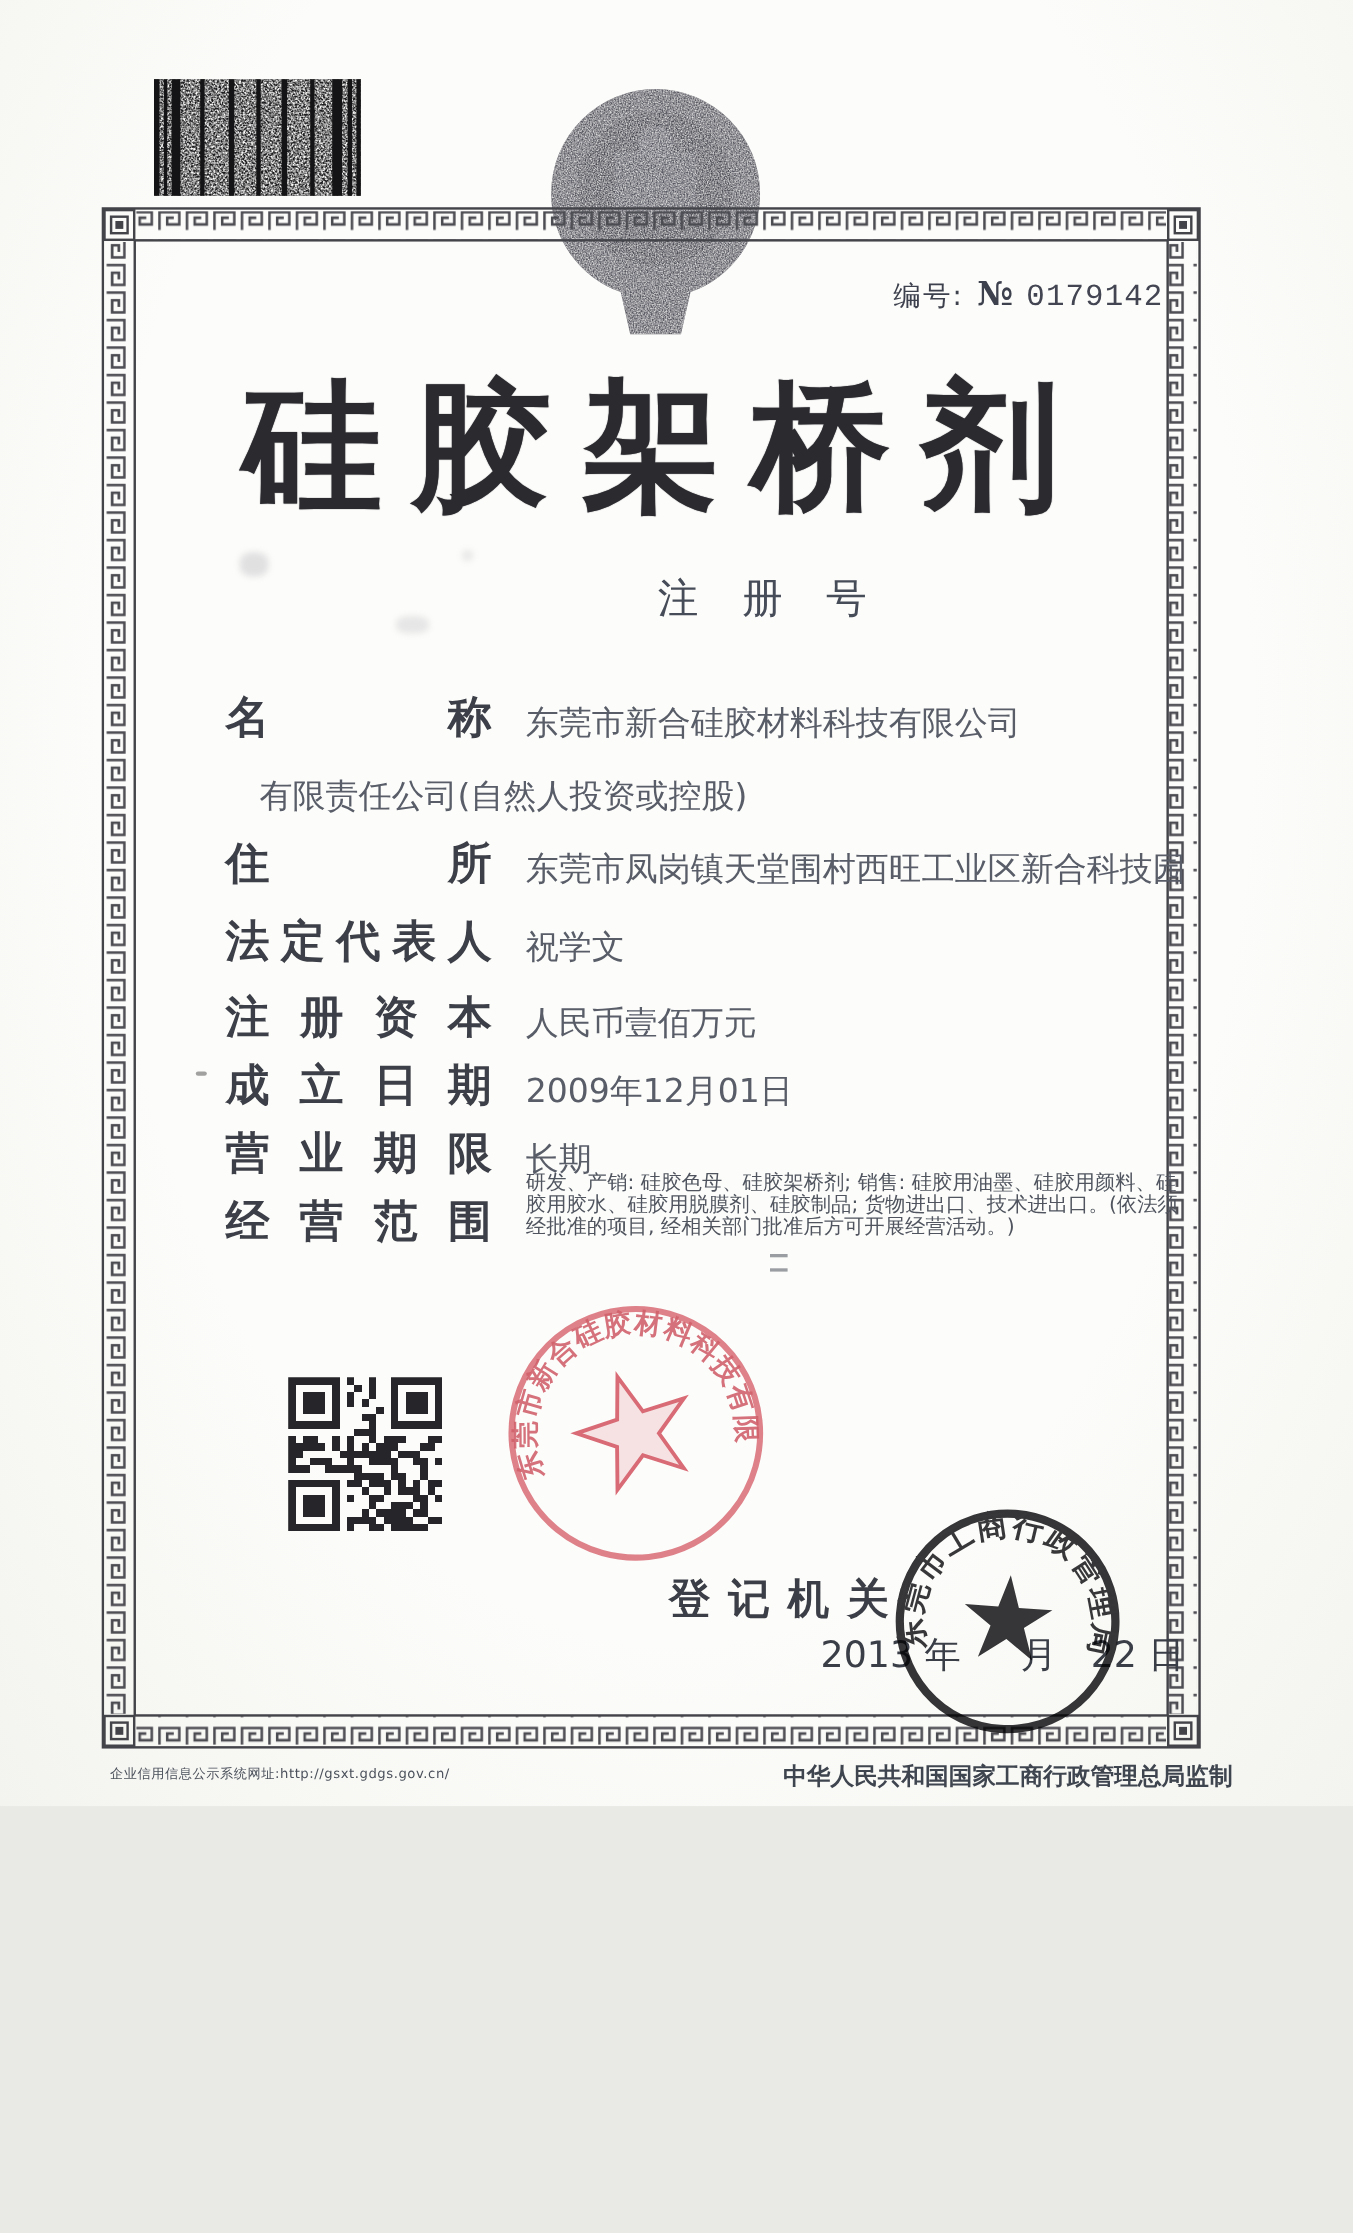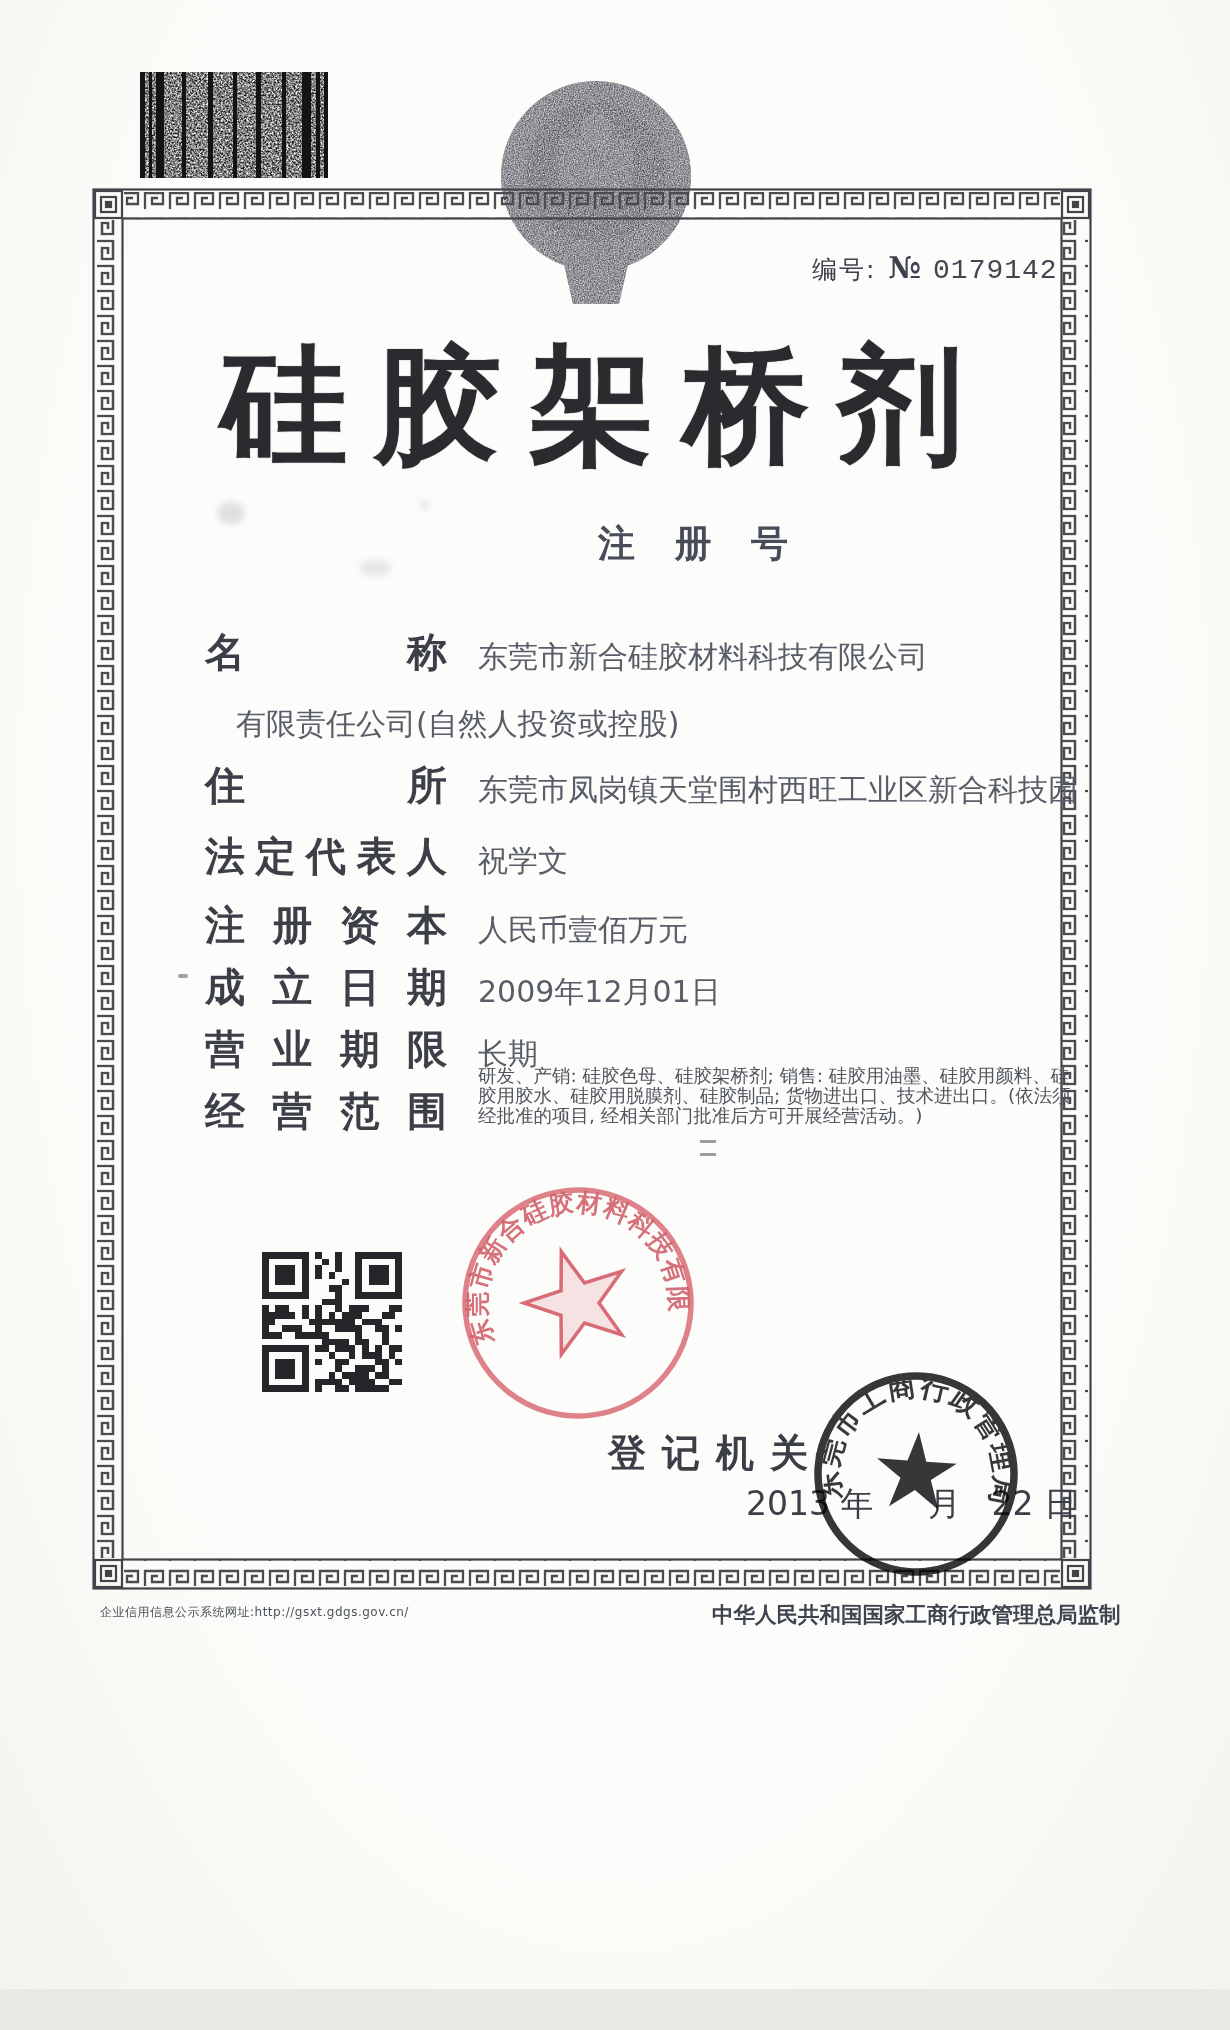--- a/index.html
+++ b/index.html
@@ -1,36 +1,36 @@
 <!DOCTYPE html>
 <html><head>
 <meta charset="utf-8">
 <style>
   html,body{margin:0;padding:0;}
   body{background:#e9e9e6;font-family:"DejaVu Sans",sans-serif;}
-  .page{position:relative;width:1230px;height:1989px;margin:0 auto;overflow:hidden;
+  .page{position:relative;width:1230px;height:1642px;margin:0 auto;overflow:hidden;
         background:radial-gradient(ellipse at 50% 40%, #fcfcfa 60%, #f3f3ef 100%);}
   
   .barcode{position:absolute;left:136px;top:64px;width:196px;height:120px;}
   
   .emblem{position:absolute;left:497px;top:78px;width:198px;height:228px;}
   
   .frame{position:absolute;left:92px;top:188px;width:1000px;height:1402px;}
   
   .serial{position:absolute;left:812px;top:250px;display:flex;align-items:baseline;gap:12px;color:#3d404d;}
   .serial .lab{font-size:25px;letter-spacing:2px;}
   .serial .nomark{font-family:"DejaVu Serif",serif;font-weight:bold;font-size:30px;}
   .serial .num{font-family:"Liberation Mono",monospace;font-size:28px;letter-spacing:1px;color:#434652;}
   
   .title{position:absolute;left:92px;top:330px;width:1000px;text-align:center;
          font-size:126px;font-weight:800;letter-spacing:28px;text-indent:28px;
          color:#2a2a2f;line-height:1.2;text-shadow:0 0 1px #4a4a50;}
   
   .regline{position:absolute;left:598px;top:524px;display:flex;align-items:baseline;}
-  .reg-label{width:190px;font-size:37px;font-weight:700;color:#474c59;
+  .reg-label{width:190px;font-size:37px;font-weight:400;color:#474c59;
              text-align:justify;text-align-last:justify;text-justify:inter-character;line-height:1.1;}
   .reg-num{margin-left:26px;font-size:37px;color:#4c5261;letter-spacing:1px;}
   
   .frow{position:absolute;left:205px;display:flex;align-items:flex-start;}
   .flabel{width:242px;font-size:40px;font-weight:700;color:#3c3f47;line-height:1.05;
           text-align:justify;text-align-last:justify;text-justify:inter-character;}
   .fval{margin-left:31px;font-size:30px;color:#585d68;padding-top:6px;white-space:nowrap;}
   .r0{top:631px}.r1{top:698px}.r2{top:764px}.r3{top:835px}
   .r4{top:904px}.r5{top:966px}.r6{top:1028px}.r7{top:1090px}
   .scope-val{position:absolute;left:478px;top:1066px;width:600px;font-size:18.5px;

